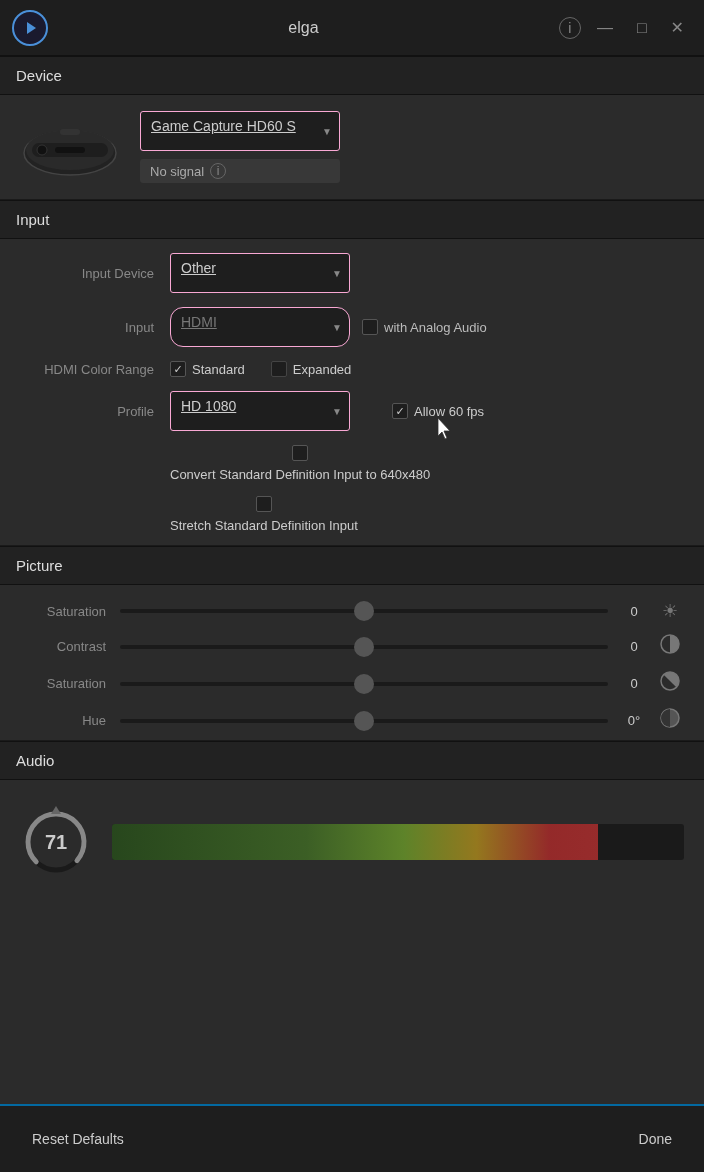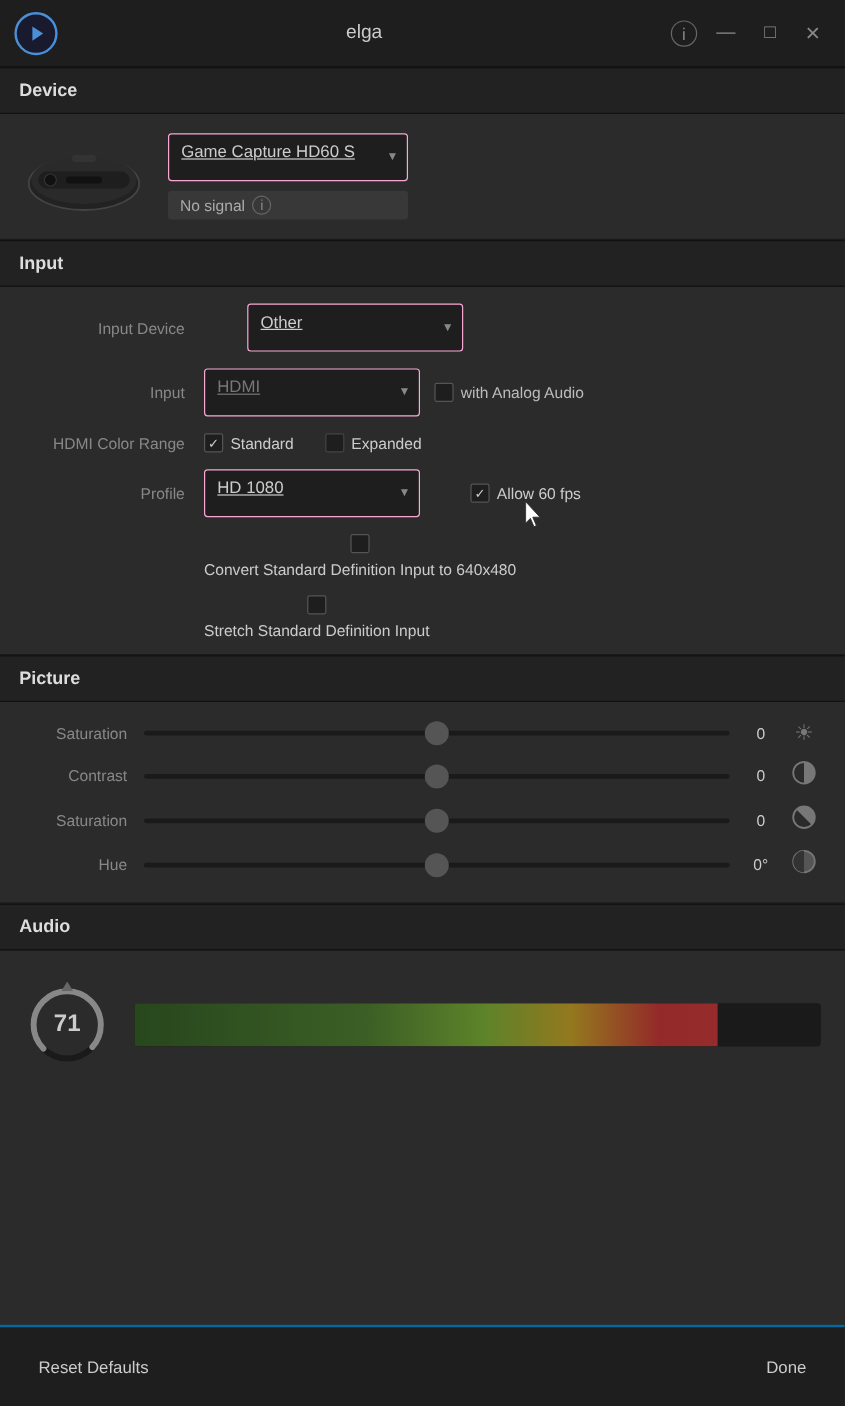--- a/index.html
+++ b/index.html
@@ -52,21 +52,21 @@
       cursor: pointer;
       padding: 4px 8px;
       font-size: 16px;
     }
 
     
     .section-header {
       background: #222222;
       padding: 10px 16px;
       font-size: 15px;
-      font-weight: 700;
+      font-weight: 400;
       color: #dddddd;
       border-top: 1px solid #111;
       border-bottom: 1px solid #111;
     }
 
     
     .device-section {
       background: #2b2b2b;
       padding: 16px 20px;
       display: flex;
@@ -407,32 +407,32 @@
 
 <div class="divider"></div>
 
 <div class="section-header">Input</div>
 <div class="section-inner">
 
   <div class="form-row">
     <span class="form-label">Input Device</span>
     <div class="form-controls">
       <div class="dropdown-wrapper">
-        <select class="dropdown" style="min-width:180px;margin-left:36px;">
+        <select class="dropdown" style="min-width:180px;">
           <option>Other</option>
         </select>
       </div>
     </div>
   </div>
 
   <div class="form-row">
     <span class="form-label">Input</span>
     <div class="form-controls">
       <div class="dropdown-wrapper">
-        <select class="dropdown" style="min-width:180px;color:#777;">
+        <select class="dropdown" style="min-width:180px;color:#777;border-radius:13px;">
           <option>HDMI</option>
         </select>
       </div>
       <div class="analog-label">
         <div class="check-box" style="width:16px;height:16px;background:#1e1e1e;border:1px solid #555;border-radius:2px;"></div>
         <span>with Analog Audio</span>
       </div>
     </div>
   </div>
 
@@ -526,21 +526,21 @@
     </div>
     <span class="slider-value">0</span>
     <span class="slider-icon">
       <svg width="22" height="22" viewBox="0 0 22 22">
         <circle cx="11" cy="11" r="9" fill="none" stroke="#777" stroke-width="1.5"></circle>
         <path d="M11 2 A9 9 0 0 1 11 20 Z" fill="#777" transform="rotate(-45 11 11)"></path>
       </svg>
     </span>
   </div>
 
-  <div class="slider-row" style="margin-bottom:12px;">
+  <div class="slider-row" style="margin-bottom:0;">
     <span class="slider-label">Hue</span>
     <div class="slider-track-wrap">
       <div class="slider-track">
         <div class="slider-thumb"></div>
       </div>
     </div>
     <span class="slider-value">0°</span>
     <span class="slider-icon">
       <svg width="22" height="22" viewBox="0 0 22 22">
         <circle cx="11" cy="11" r="9" fill="#555" stroke="#777" stroke-width="1.5"></circle>

